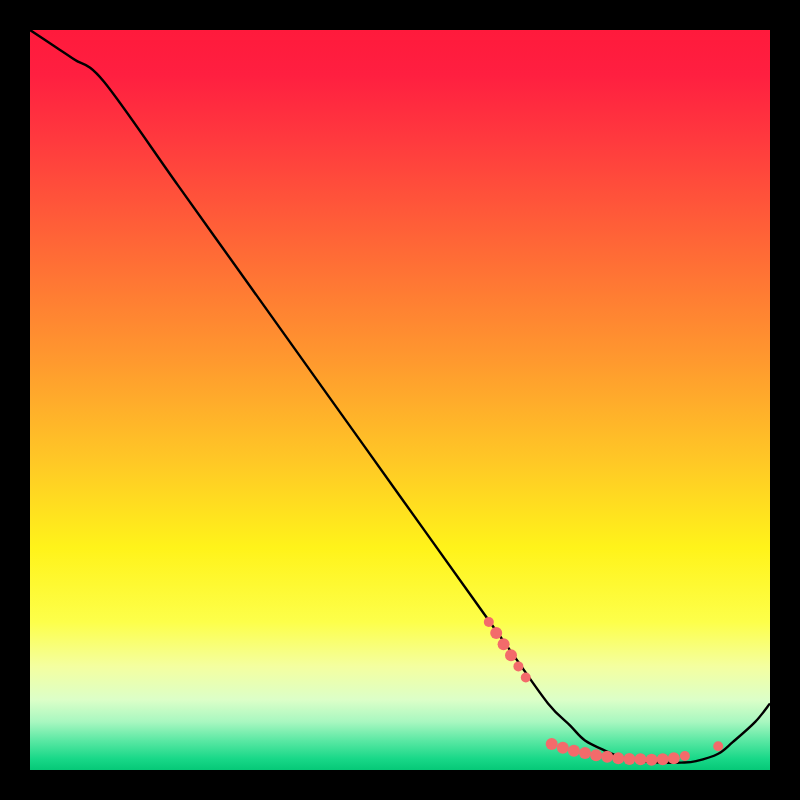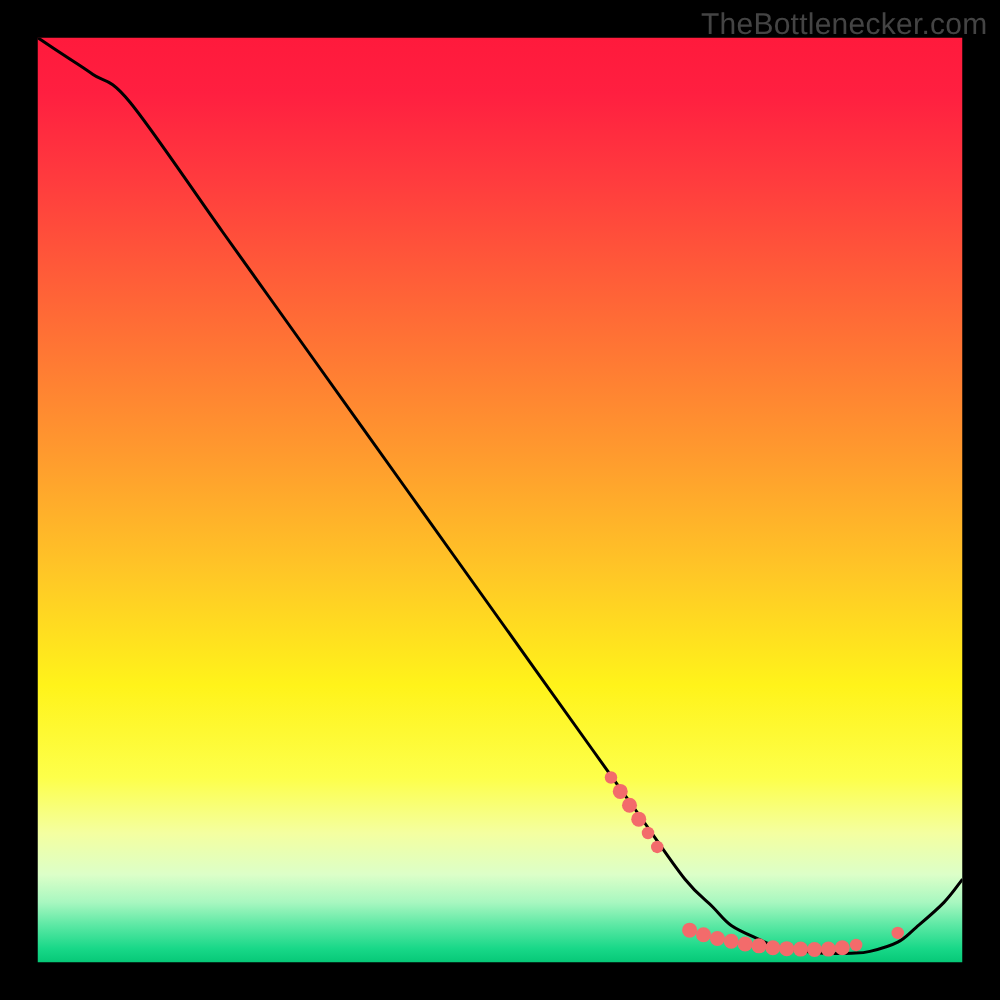--- a/index.html
+++ b/index.html
@@ -43,21 +43,20 @@
     inset: 0;
     width: 100%;
     height: 100%;
   }
 </style>
 </head>
 <body>
 
 <div class="frame">
 
-  <div class="watermark">TheBottlenecker.com</div>
 
   <div class="plot">
     <svg class="gradient" viewBox="0 0 740 740" preserveAspectRatio="none">
       <defs>
         <linearGradient id="bg-grad" x1="0" y1="0" x2="0" y2="1">
             <stop offset="0.00%" stop-color="#ff1a3c"></stop>
             <stop offset="6.00%" stop-color="#ff1f40"></stop>
             <stop offset="15.00%" stop-color="#ff3a3e"></stop>
             <stop offset="30.00%" stop-color="#ff6a36"></stop>
             <stop offset="45.00%" stop-color="#ff9a2e"></stop>

